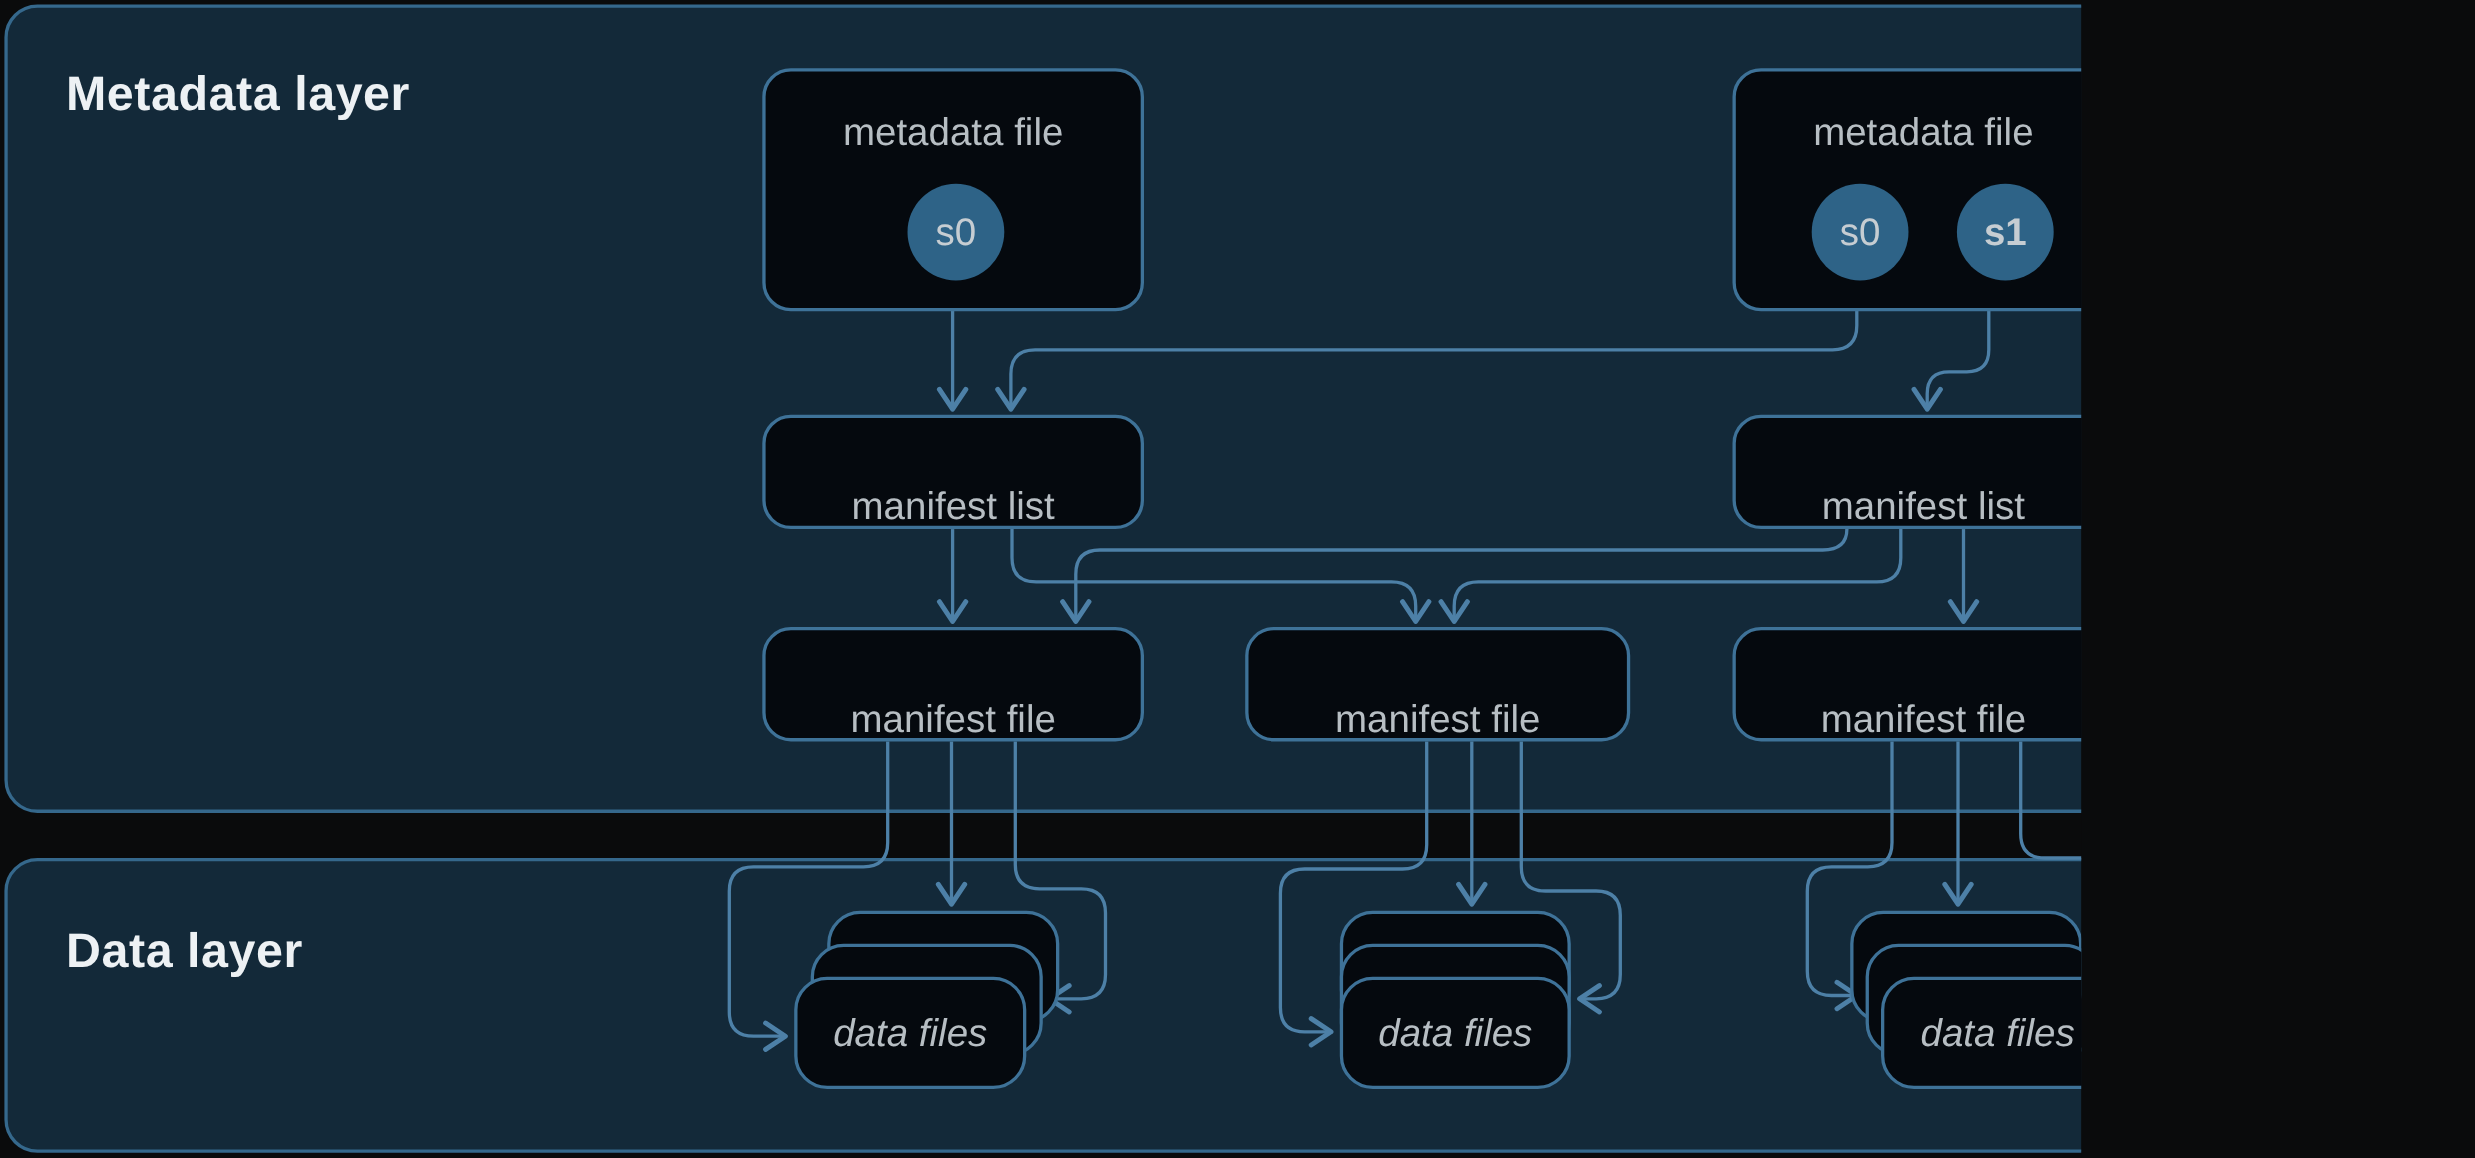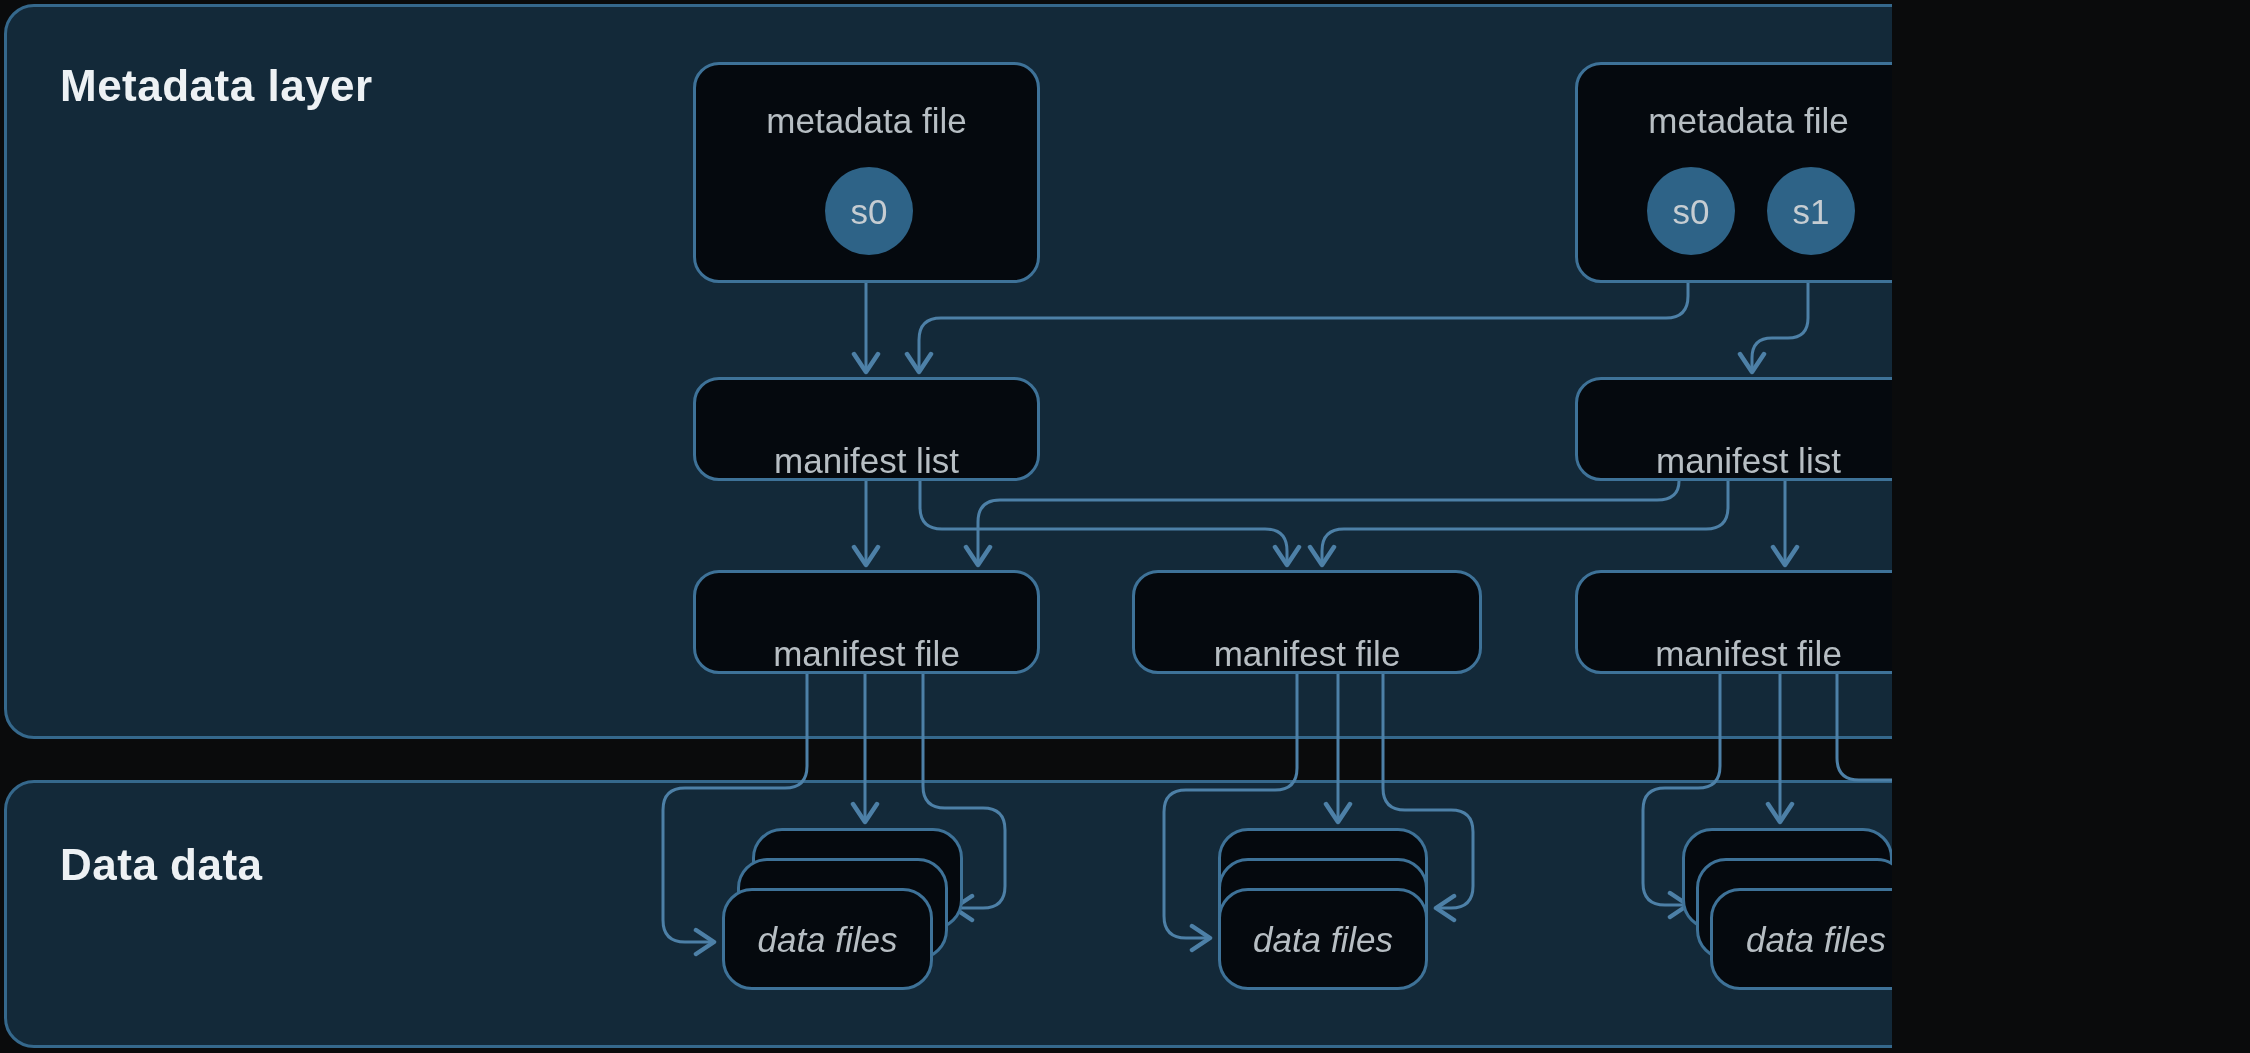--- a/index.html
+++ b/index.html
@@ -55,21 +55,21 @@
   }
 </style>
 </head>
 <body>
 
 <div class="stage">
 
   <div class="panel panel-metadata"></div>
   <div class="panel panel-data"></div>
   <div class="panel-title title-metadata">Metadata layer</div>
-  <div class="panel-title title-data">Data data</div>
+  <div class="panel-title title-data">Data layer</div>
 
   <svg class="wires" viewBox="0 0 2250 1053">
     <defs>
       <marker id="arr" viewBox="0 0 20 20" refX="15" refY="10" markerWidth="30" markerHeight="30" markerUnits="userSpaceOnUse" orient="auto">
         <path class="arrowhead" d="M3 2 L15 10 L3 18"></path>
       </marker>
     </defs>
     <path d="M866 255 V372" marker-end="url(#arr)"></path>
     <path d="M1688 255 V296 Q1688 318 1666 318 H941 Q919 318 919 340 V372" marker-end="url(#arr)"></path>
     <path d="M1808 255 V318 Q1808 338 1788 338 H1772 Q1752 338 1752 358 V372" marker-end="url(#arr)"></path>
@@ -93,21 +93,21 @@
     <path d="M1837 674 V758 Q1837 780 1859 780 H1963 Q1985 780 1985 802 V913 Q1985 935 1963 935 H1930" marker-end="url(#arr)"></path>
   </svg>
 
   <div class="node node-meta" style="left:693px;top:62px;width:347px;height:221px;">
     <span class="label">metadata file</span>
     <span class="snap" style="left:129px;">s0</span>
   </div>
   <div class="node node-meta" style="left:1575px;top:62px;width:347px;height:221px;">
     <span class="label">metadata file</span>
     <span class="snap" style="left:69px;">s0</span>
-    <span class="snap" style="left:189px;">s1</span>
+    <span class="snap" style="left:201px;font-weight:bold;">s1</span>
   </div>
 
   <div class="node" style="left:693px;top:377px;width:347px;height:104px;">
     <span class="label">manifest list</span>
   </div>
   <div class="node" style="left:1575px;top:377px;width:347px;height:104px;">
     <span class="label">manifest list</span>
   </div>
 
   <div class="node" style="left:693px;top:570px;width:347px;height:104px;">

